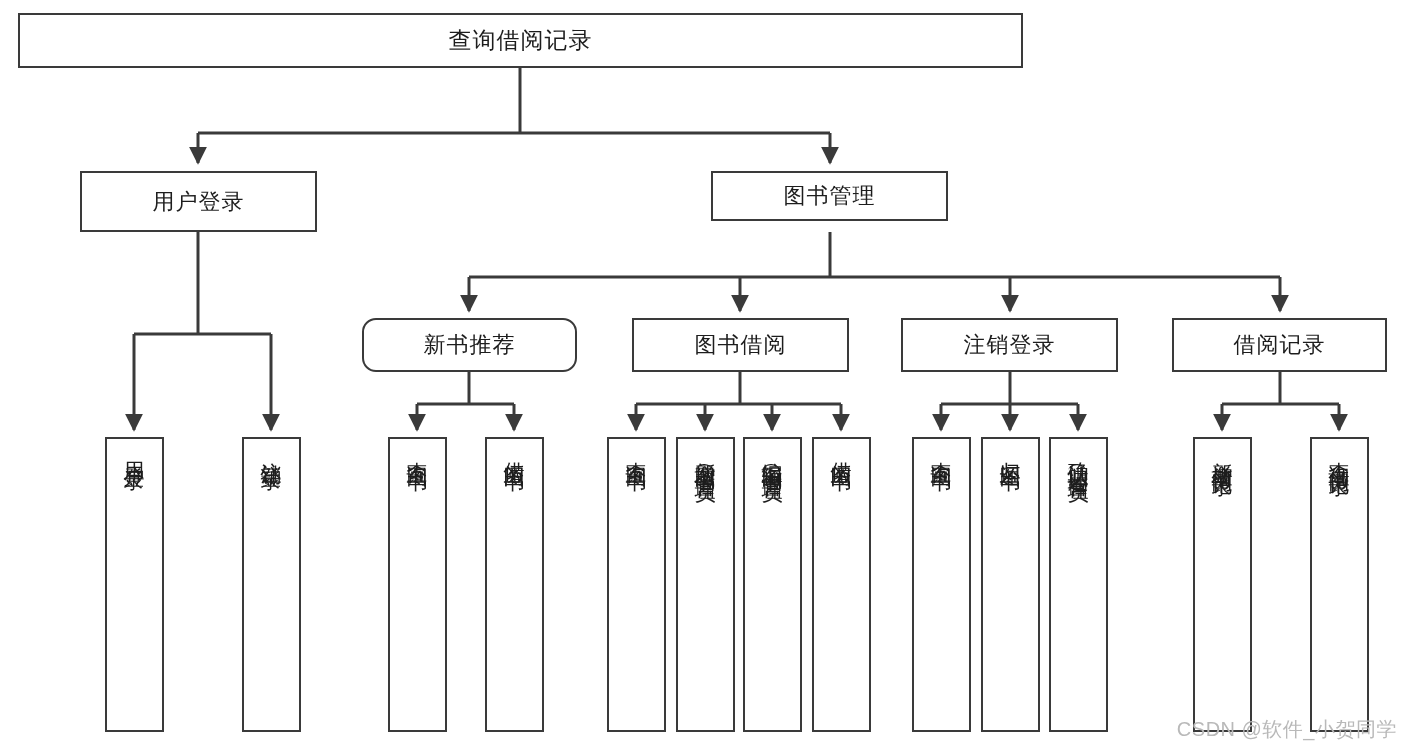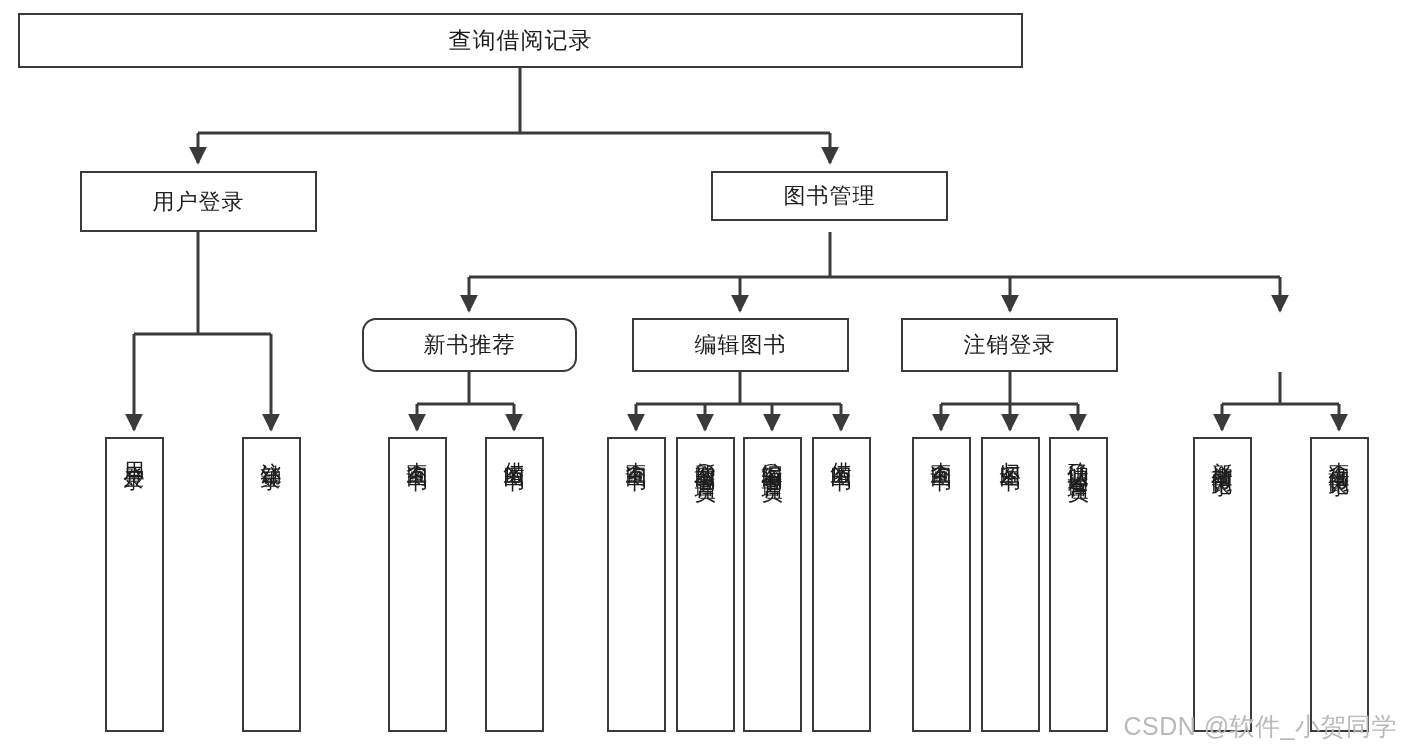--- a/index.html
+++ b/index.html
@@ -56,21 +56,21 @@
     text-orientation: upright;
     -webkit-writing-mode: vertical-rl;
     white-space: nowrap;
     line-height: 1.0;
     letter-spacing: 3px;
   }
   .watermark {
     position: absolute;
     right: 8px;
     bottom: 4px;
-    font-size: 25px;
+    font-size: 20px;
     color: #b9b9b9;
     letter-spacing: 0.5px;
     white-space: nowrap;
   }
 </style>
 </head>
 <body>
 
 <div id="canvas">
 
@@ -132,24 +132,27 @@
     <span>用户登录</span>
   </div>
   <div class="node h" style="left:711px; top:171px; width:237px; height:50px;">
     <span>图书管理</span>
   </div>
 
   <div class="node h" style="left:362px; top:318px; width:215px; height:54px;border-radius:14px;">
     <span>新书推荐</span>
   </div>
   <div class="node h" style="left:632px; top:318px; width:217px; height:54px;">
-    <span>编辑图书</span>
+    <span>图书借阅</span>
   </div>
   <div class="node h" style="left:901px; top:318px; width:217px; height:54px;">
     <span>注销登录</span>
+  </div>
+  <div class="node h" style="left:1172px; top:318px; width:215px; height:54px;">
+    <span>借阅记录</span>
   </div>
 
   <div class="node v" style="left:105px; top:437px; width:59px; height:295px;">
     <span class="vtext">用户登录</span>
   </div>
   <div class="node v" style="left:242px; top:437px; width:59px; height:295px;">
     <span class="vtext">注销登录</span>
   </div>
 
   <div class="node v" style="left:388px; top:437px; width:59px; height:295px;">

